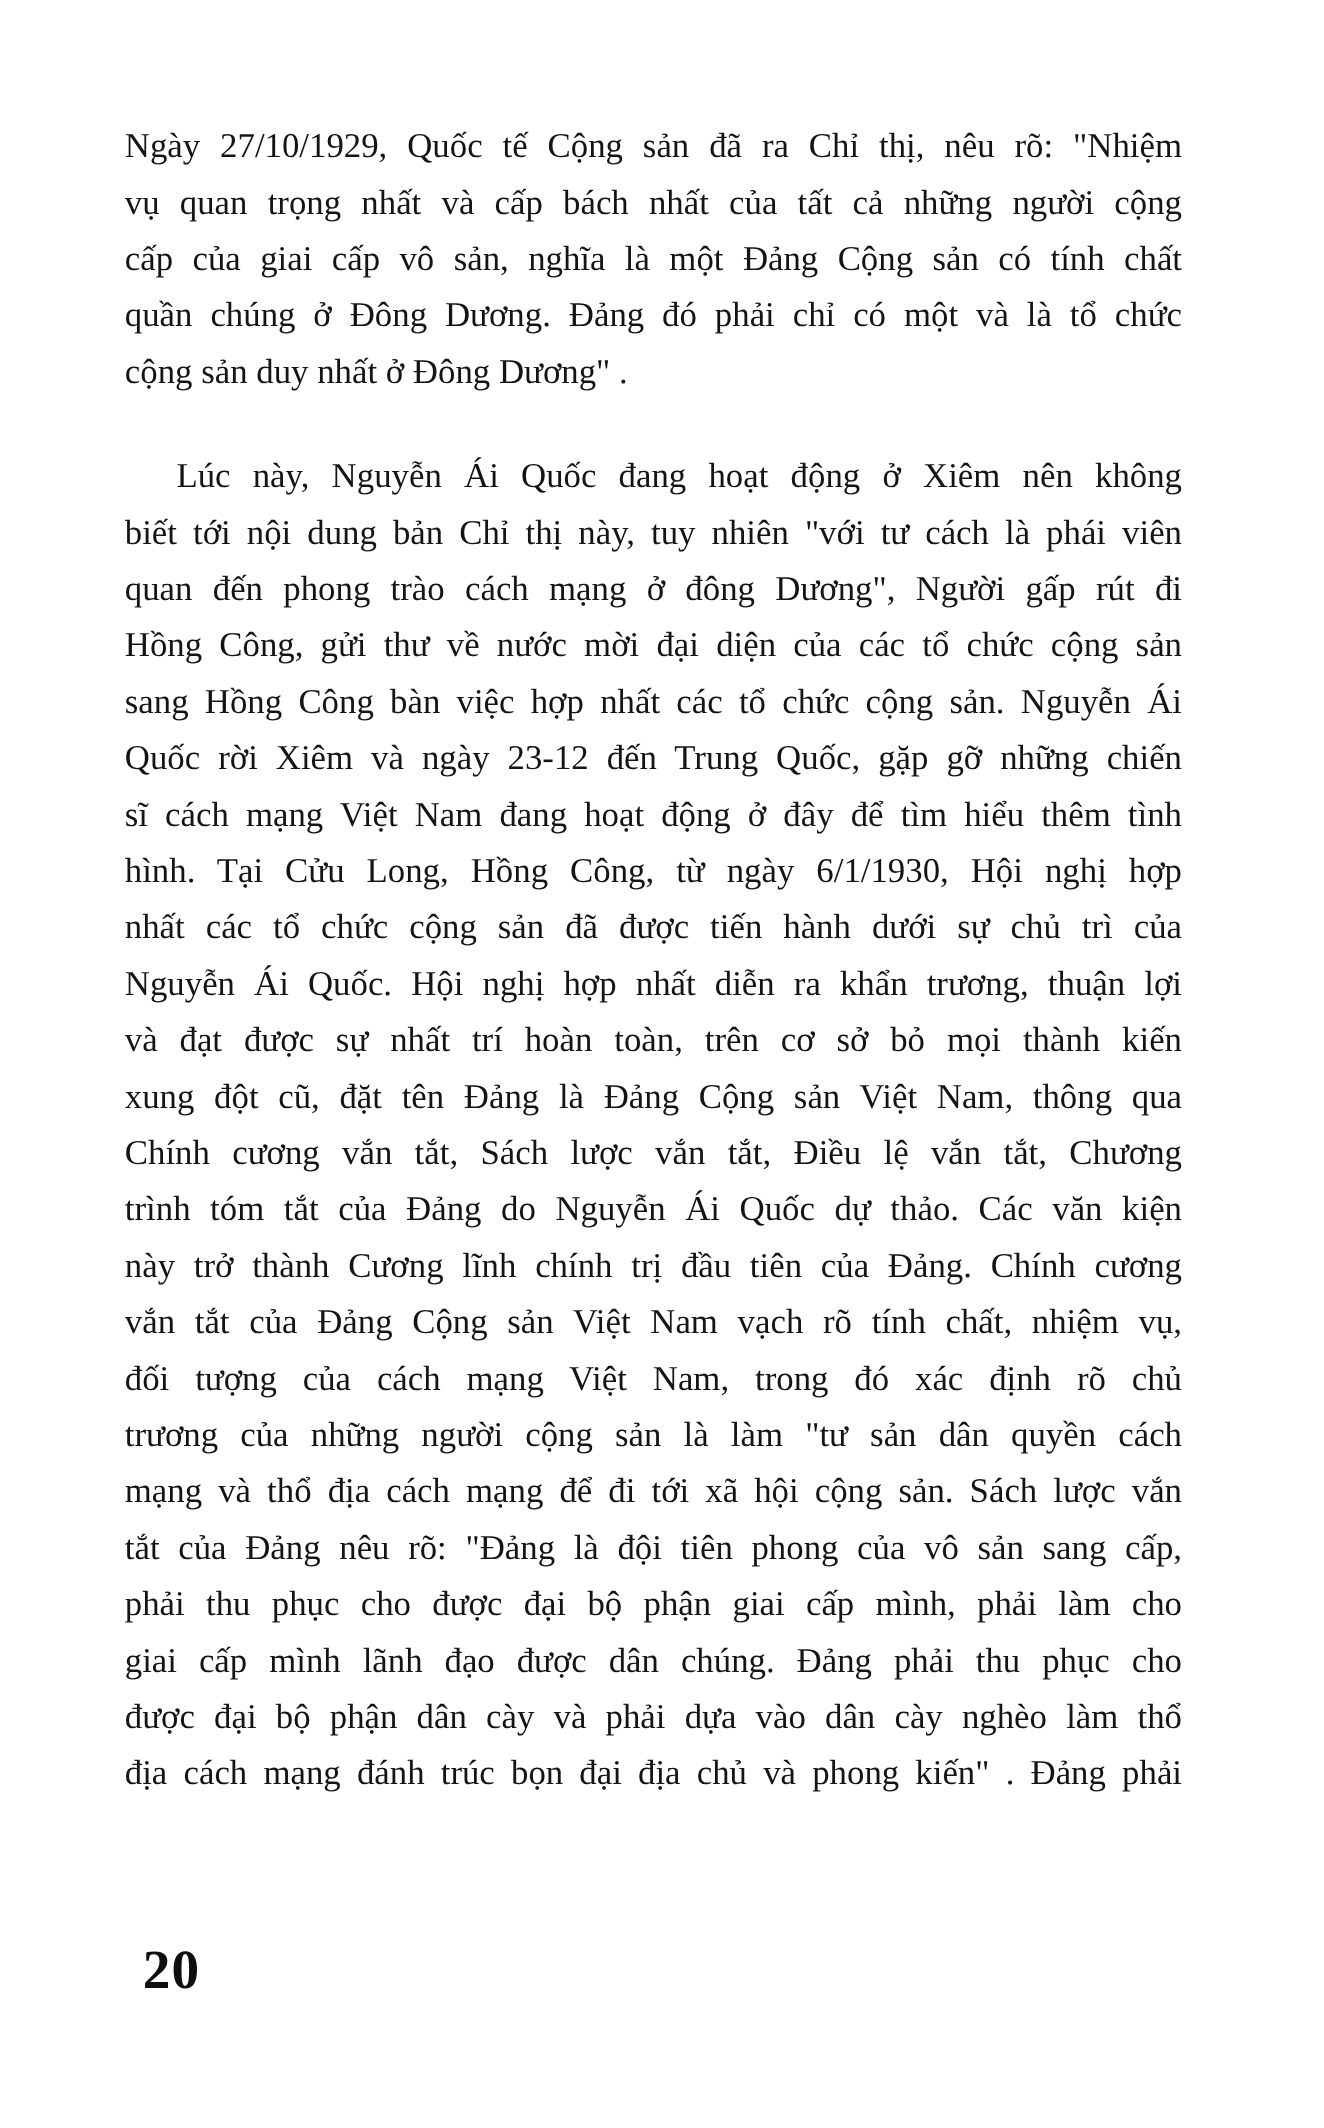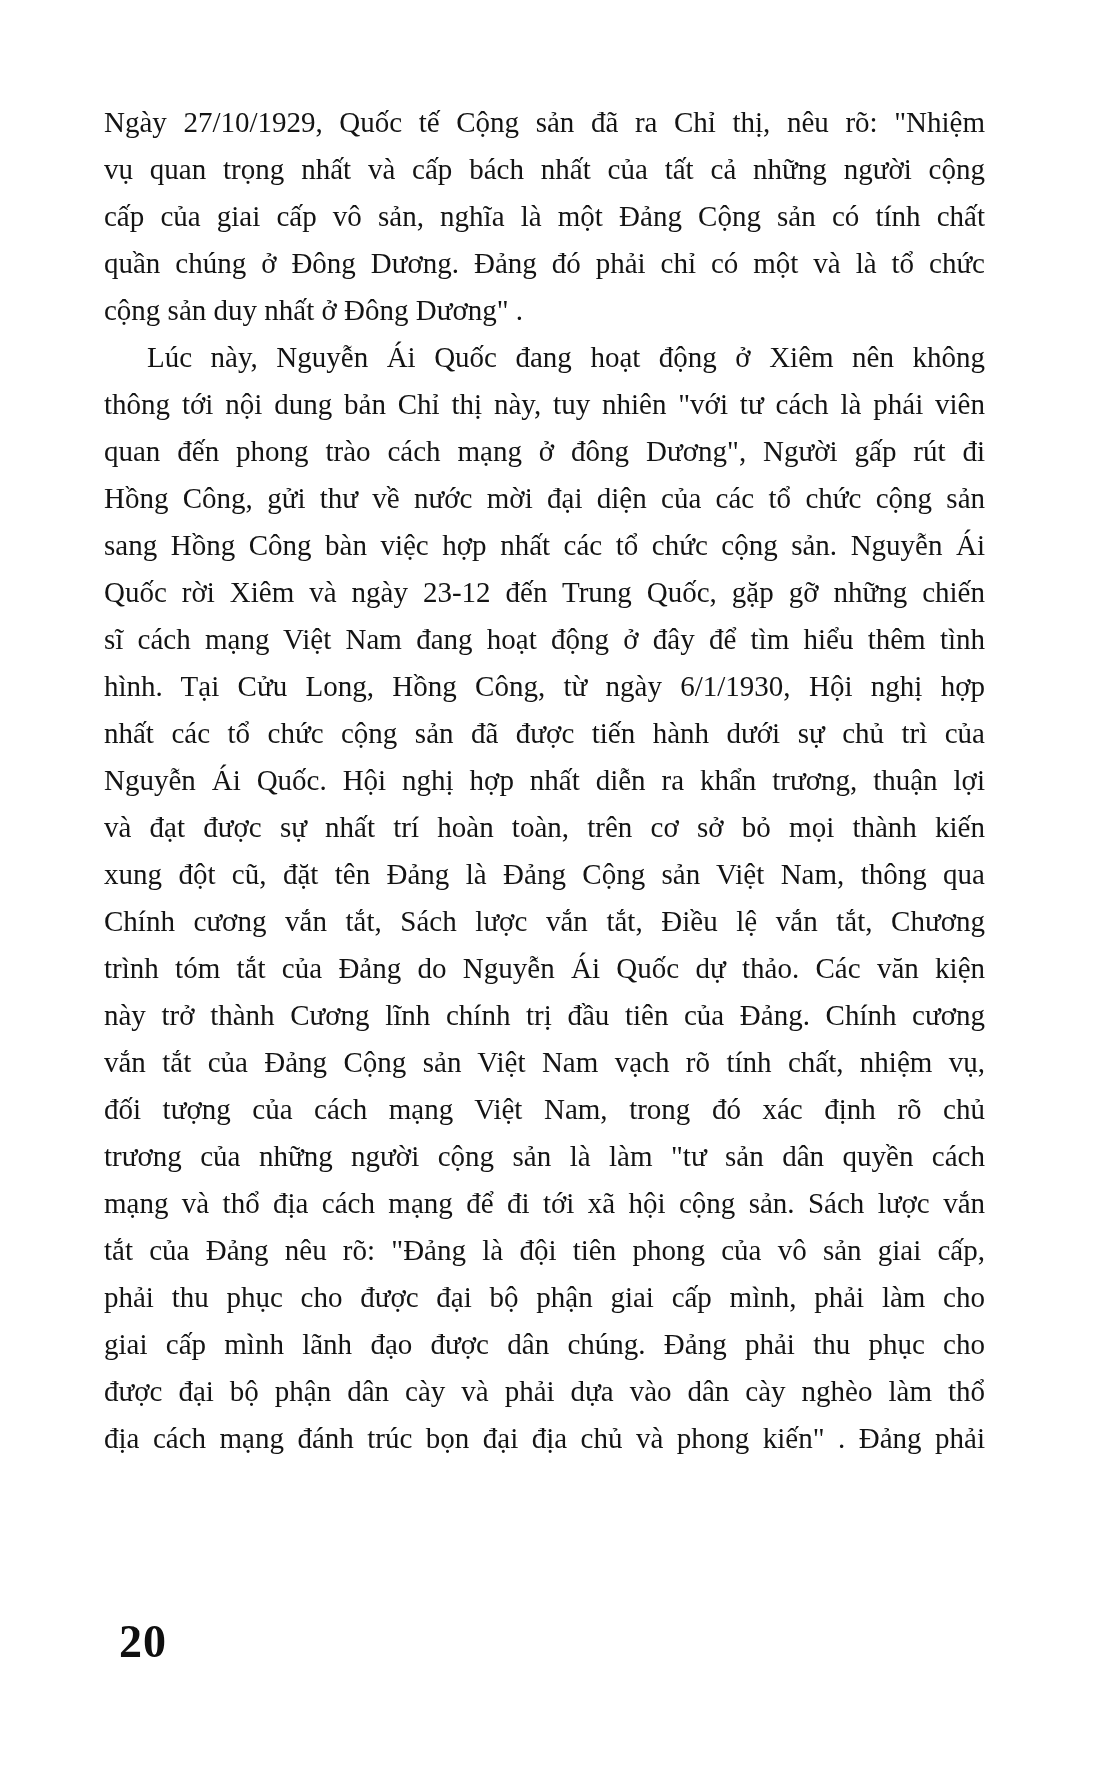--- a/index.html
+++ b/index.html
@@ -29,20 +29,21 @@
     text-align: justify;
     text-align-last: justify;
     white-space: normal;
     overflow: hidden;
   }
   .line.para-end {
     text-align-last: left;
   }
   .line.indent {
     text-indent: 43px;
+    margin-top: 40px;
   }
   .page-number {
     position: absolute;
     left: 119px;
     top: 1622px;
     font-size: 46px;
     font-weight: bold;
     line-height: 40px;
     color: #0f0f0f;
     letter-spacing: 1px;
@@ -52,38 +53,38 @@
 <body>
 
 <div class="page">
   <div class="text-block">
     <div class="line">Ngày 27/10/1929, Quốc tế Cộng sản đã ra Chỉ thị, nêu rõ: "Nhiệm</div>
     <div class="line">vụ quan trọng nhất và cấp bách nhất của tất cả những người cộng</div>
     <div class="line">cấp của giai cấp vô sản, nghĩa là một Đảng Cộng sản có tính chất</div>
     <div class="line">quần chúng ở Đông Dương. Đảng đó phải chỉ có một và là tổ chức</div>
     <div class="line para-end">cộng sản duy nhất ở Đông Dương" .</div>
     <div class="line indent">Lúc này, Nguyễn Ái Quốc đang hoạt động ở Xiêm nên không</div>
-    <div class="line">thông tới nội dung bản Chỉ thị này, tuy nhiên "với tư cách là phái viên</div>
+    <div class="line">biết tới nội dung bản Chỉ thị này, tuy nhiên "với tư cách là phái viên</div>
     <div class="line">quan đến phong trào cách mạng ở đông Dương", Người gấp rút đi</div>
     <div class="line">Hồng Công, gửi thư về nước mời đại diện của các tổ chức cộng sản</div>
     <div class="line">sang Hồng Công bàn việc hợp nhất các tổ chức cộng sản. Nguyễn Ái</div>
     <div class="line">Quốc rời Xiêm và ngày 23-12 đến Trung Quốc, gặp gỡ những chiến</div>
     <div class="line">sĩ cách mạng Việt Nam đang hoạt động ở đây để tìm hiểu thêm tình</div>
     <div class="line">hình. Tại Cửu Long, Hồng Công, từ ngày 6/1/1930, Hội nghị hợp</div>
     <div class="line">nhất các tổ chức cộng sản đã được tiến hành dưới sự chủ trì của</div>
     <div class="line">Nguyễn Ái Quốc. Hội nghị hợp nhất diễn ra khẩn trương, thuận lợi</div>
     <div class="line">và đạt được sự nhất trí hoàn toàn, trên cơ sở bỏ mọi thành kiến</div>
     <div class="line">xung đột cũ, đặt tên Đảng là Đảng Cộng sản Việt Nam, thông qua</div>
     <div class="line">Chính cương vắn tắt, Sách lược vắn tắt, Điều lệ vắn tắt, Chương</div>
     <div class="line">trình tóm tắt của Đảng do Nguyễn Ái Quốc dự thảo. Các văn kiện</div>
     <div class="line">này trở thành Cương lĩnh chính trị đầu tiên của Đảng. Chính cương</div>
     <div class="line">vắn tắt của Đảng Cộng sản Việt Nam vạch rõ tính chất, nhiệm vụ,</div>
     <div class="line">đối tượng của cách mạng Việt Nam, trong đó xác định rõ chủ</div>
     <div class="line">trương của những người cộng sản là làm "tư sản dân quyền cách</div>
     <div class="line">mạng và thổ địa cách mạng để đi tới xã hội cộng sản. Sách lược vắn</div>
-    <div class="line">tắt của Đảng nêu rõ: "Đảng là đội tiên phong của vô sản giai cấp,</div>
+    <div class="line">tắt của Đảng nêu rõ: "Đảng là đội tiên phong của vô sản sang cấp,</div>
     <div class="line">phải thu phục cho được đại bộ phận giai cấp mình, phải làm cho</div>
     <div class="line">giai cấp mình lãnh đạo được dân chúng. Đảng phải thu phục cho</div>
     <div class="line">được đại bộ phận dân cày và phải dựa vào dân cày nghèo làm thổ</div>
     <div class="line">địa cách mạng đánh trúc bọn đại địa chủ và phong kiến" . Đảng phải</div>
   </div>
   <div class="page-number">20</div>
 </div>
 
 </body></html>

